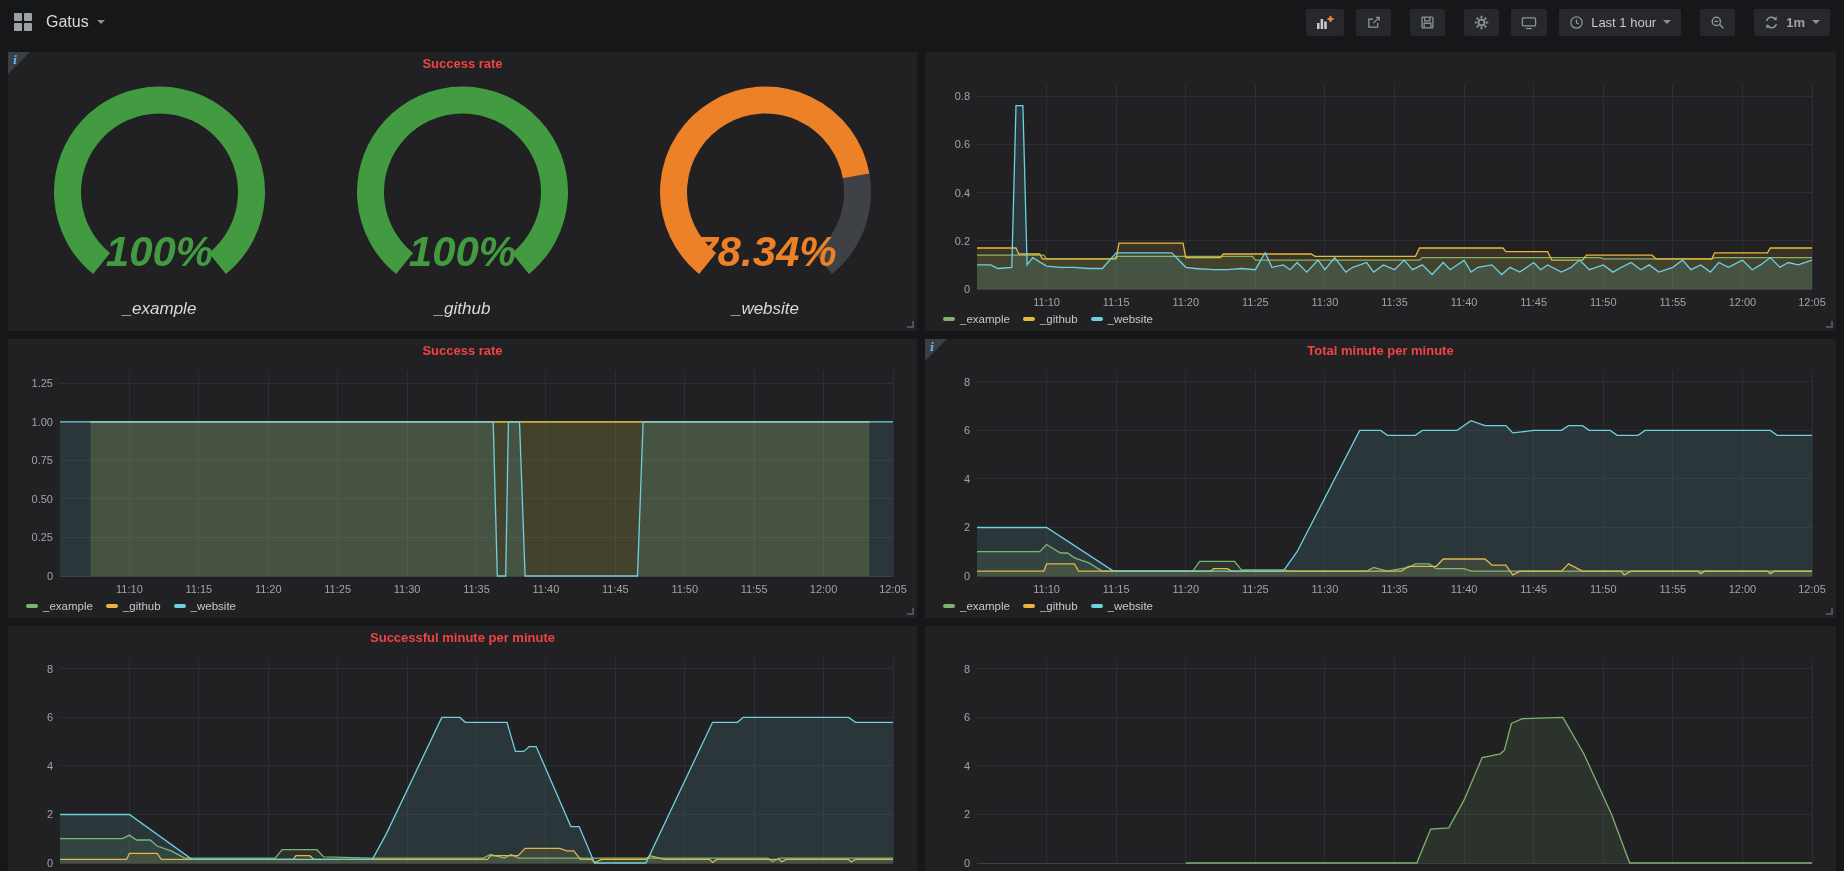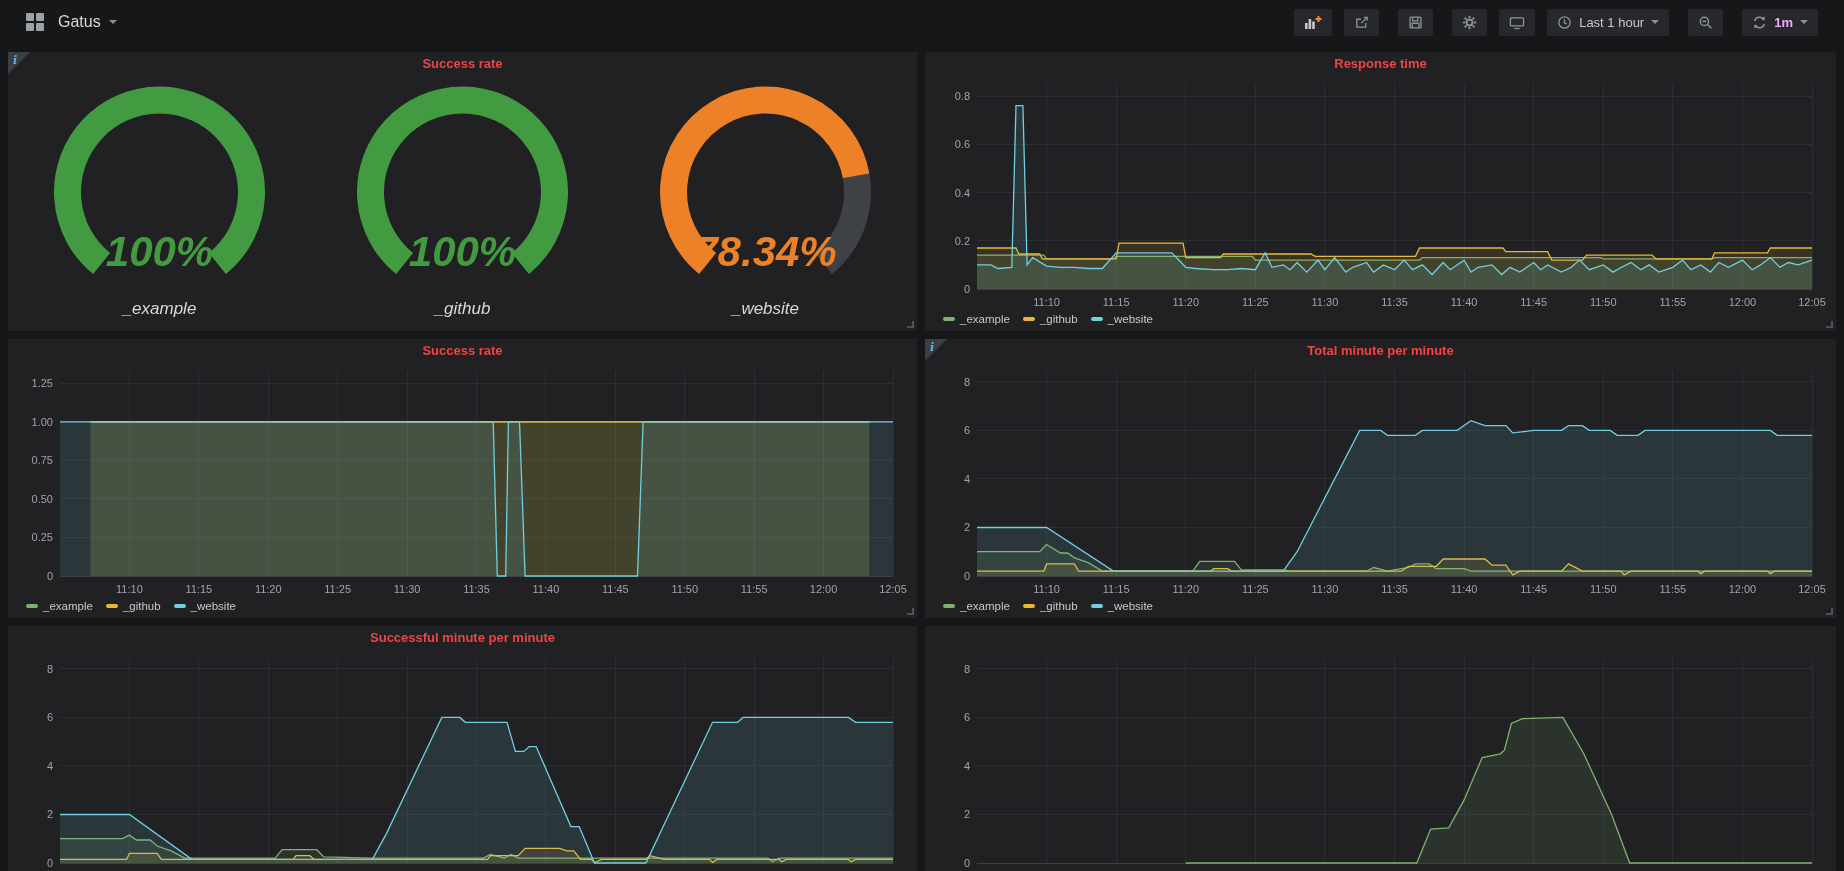--- a/index.html
+++ b/index.html
@@ -1,31 +1,31 @@
 <!DOCTYPE html>
 <html><head>
 <meta charset="utf-8">
 <style>
   * { box-sizing: border-box; }
   html,body { margin:0; padding:0; background:#161719; }
   body { width:1844px; height:871px; overflow:hidden;
          font-family:"Liberation Sans","DejaVu Sans",sans-serif; }
 
   
-  .navbar { height:44px; display:flex; align-items:center; padding:0 26px; background:#161719; }
+  .navbar { height:44px; display:flex; align-items:center; padding:0 14px; background:#161719; }
   .grid-icon { display:grid; grid-template-columns:8px 8px; grid-template-rows:8px 8px; gap:2px; margin-right:14px; cursor:pointer; }
   .grid-icon i { background:#9da0a5; border-radius:1px; }
   .dash-title { color:#d8d9da; font-size:16px; margin-right:8px; cursor:pointer; }
   .caret { width:0; height:0; border-left:4px solid transparent; border-right:4px solid transparent; border-top:4px solid #8d9196; display:inline-block; }
   .nav-right { margin-left:auto; display:flex; align-items:center; }
   .tb-btn { height:27px; display:flex; align-items:center; gap:7px; background:#26282c; border:none; border-radius:2px;
             padding:0 10px; color:#c7c8ca; font-size:13px; cursor:pointer; font-family:inherit; }
   .tb-btn svg { display:block; }
   .mr2 { margin-right:19px; } .mr10 { margin-right:12px; }
-  .orange { color:#f0abfc; font-weight:700; }
+  .orange { color:#a3a3a3; font-weight:700; }
 
   
   .dash { padding:8px; display:grid; grid-template-columns:909px 911px; grid-auto-rows:279px; gap:8px; }
   .panel { position:relative; background:#212124; overflow:hidden; }
   .panel-title { height:24px; line-height:24px; text-align:center; font-size:13px; font-weight:600; color:#ef4444; cursor:pointer; }
   .mount { position:absolute; left:6px; right:10px; top:24px; bottom:2px; }
   .gmount { position:absolute; left:0; right:0; top:24px; bottom:2px;font-style:italic; }
   .corner { position:absolute; top:0; left:0; width:0; height:0; border-top:22px solid #3b3e43; border-right:22px solid transparent; }
   .corner-i { position:absolute; top:2px; left:5px; color:#5bb6e8; font:italic 700 11px "DejaVu Serif",serif; }
   .legend { position:absolute; left:12px; bottom:1px; display:flex; gap:13px; align-items:center; height:18px; }
@@ -136,21 +136,20 @@
           <text x="454.5" y="238" text-anchor="middle" font-size="17" fill="#d8d9da">_github</text>
           <path d="M848.1 99.9 A92 92 0 0 1 815.4 187.5" stroke="#3e4247" stroke-width="27" fill="none"></path>
           <path d="M699.6 187.5 A92 92 0 1 1 848.1 99.9" stroke="#ed8128" stroke-width="27" fill="none"></path>
           <text x="757.5" y="190" text-anchor="middle" font-size="42" font-weight="700" fill="#ed8128">78.34%</text>
           <text x="757.5" y="238" text-anchor="middle" font-size="17" fill="#d8d9da">_website</text>
         </svg></div>
     <div class="resize-handle"></div>
   </div>
 
   <div class="panel">
-    <div class="panel-title">Response time</div>
     <div class="mount"><svg width="895" height="253">
           <line x1="115.58333333333333" x2="115.58333333333333" y1="8" y2="213" stroke="#2c2e33" shape-rendering="crispEdges"></line>
           <text x="115.58333333333333" y="230" text-anchor="middle" font-size="11" fill="#9fa3a8">11:10</text>
           <line x1="185.16666666666666" x2="185.16666666666666" y1="8" y2="213" stroke="#2c2e33" shape-rendering="crispEdges"></line>
           <text x="185.16666666666666" y="230" text-anchor="middle" font-size="11" fill="#9fa3a8">11:15</text>
           <line x1="254.75" x2="254.75" y1="8" y2="213" stroke="#2c2e33" shape-rendering="crispEdges"></line>
           <text x="254.75" y="230" text-anchor="middle" font-size="11" fill="#9fa3a8">11:20</text>
           <line x1="324.3333333333333" x2="324.3333333333333" y1="8" y2="213" stroke="#2c2e33" shape-rendering="crispEdges"></line>
           <text x="324.3333333333333" y="230" text-anchor="middle" font-size="11" fill="#9fa3a8">11:25</text>
           <line x1="393.9166666666667" x2="393.9166666666667" y1="8" y2="213" stroke="#2c2e33" shape-rendering="crispEdges"></line>

